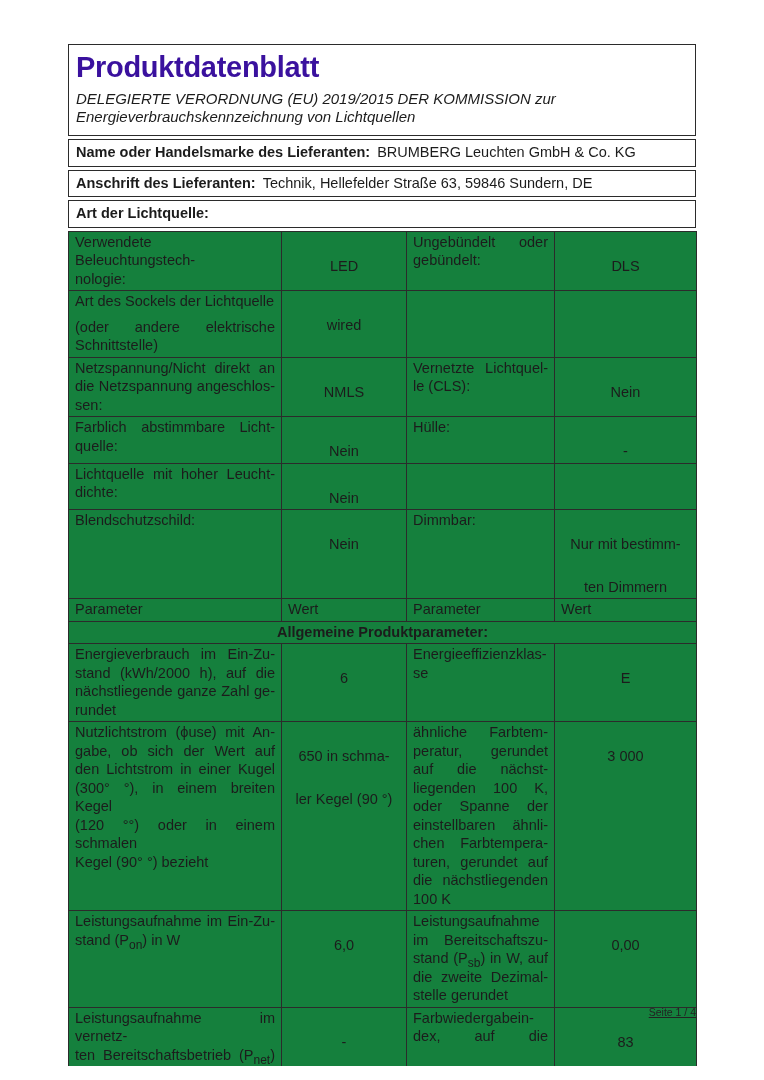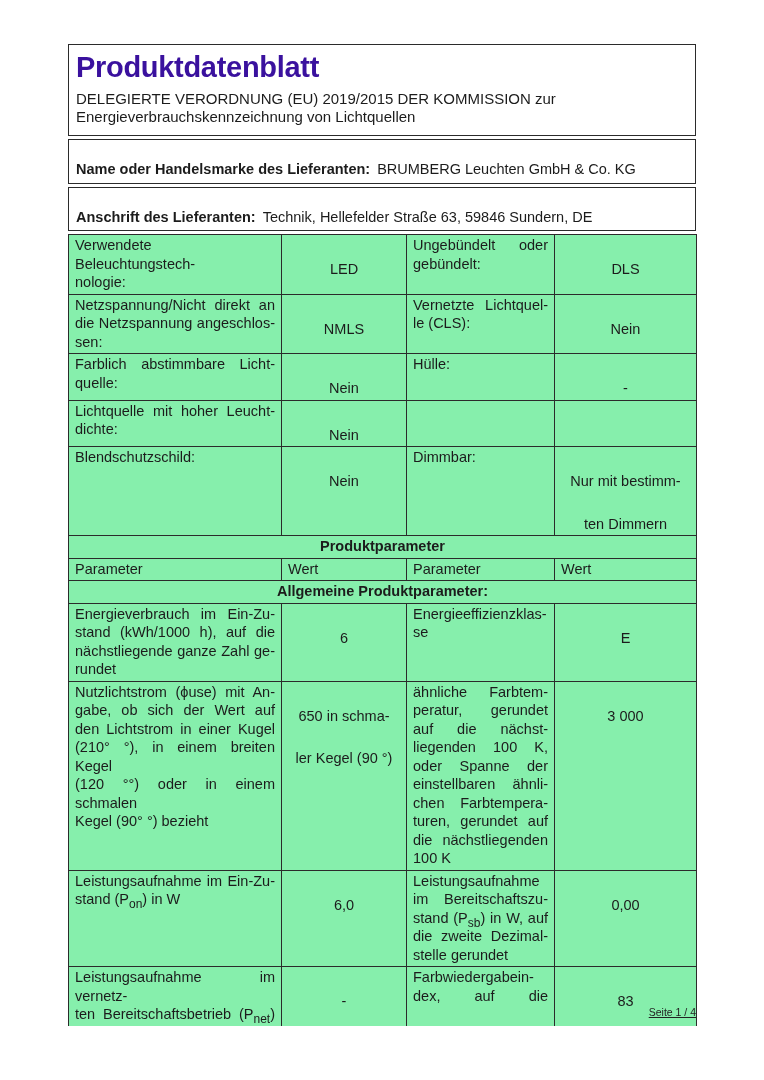--- a/index.html
+++ b/index.html
@@ -35,30 +35,31 @@
     font-weight: bold;
     color: var(--accent, #3a119e);
     letter-spacing: -0.3px;
   }
   .doc-subtitle {
     margin-top: 6px;
     font-size: 15px;
     line-height: 18px;
     white-space: pre-line;
     color: #1c1c1c;
-  }
-  .info-box { padding: 20px 7px 4px 7px; }
+    font-style: italic;
+  }
+  .info-box { padding: 3px 7px 4px 7px; }
   .info-box .lbl { font-weight: bold; }
   .info-box .val { margin-left: 7px; }
 
   table.ptable {
     border-collapse: collapse;
     table-layout: fixed;
     width: 628px;
-    background: #86efac;
+    background: #15803d;
   }
   table.ptable td {
     border: 1.5px solid #2b2b2b;
     padding: 1px 6px 2px 6px;
     vertical-align: top;
     font-size: 14.5px;
     line-height: 18.5px;
     overflow: hidden;
   }
   td.section-cell {
@@ -92,20 +93,21 @@
 
     <div class="box title-box">
       <h1 class="doc-title">Produktdatenblatt</h1>
       <div class="doc-subtitle">DELEGIERTE VERORDNUNG (EU) 2019/2015 DER KOMMISSION zur
 Energieverbrauchskennzeichnung von Lichtquellen</div>
     </div>
 
     <div>
         <div class="box info-box"><span class="lbl">Name oder Handelsmarke des Lieferanten:</span><span class="val">BRUMBERG Leuchten GmbH &amp; Co. KG</span></div>
         <div class="box info-box"><span class="lbl">Anschrift des Lieferanten:</span><span class="val">Technik, Hellefelder Straße 63, 59846 Sundern, DE</span></div>
+        <div class="box info-box"><span class="lbl">Art der Lichtquelle:</span></div>
       </div>
 
     <table class="ptable">
       <colgroup>
           <col style="width: 213px;">
           <col style="width: 125px;">
           <col style="width: 148px;">
           <col style="width: 142px;">
         </colgroup>
       <tbody>
@@ -120,20 +122,33 @@
             <td>
               <div class="ln j">Ungebündelt oder</div>
               <div class="ln l">gebündelt:</div>
             </td>
             <td>
               <div class="ln c">DLS</div>
             </td>
           </tr>
           <tr>
             <td>
+              <div class="ln l">Art des Sockels der Lichtquelle</div>
+              <div class="pgap"></div>
+              <div class="ln j">(oder andere elektrische</div>
+              <div class="ln l">Schnittstelle)</div>
+            </td>
+            <td>
+              <div class="ln c">wired</div>
+            </td>
+            <td></td>
+            <td></td>
+          </tr>
+          <tr>
+            <td>
               <div class="ln j">Netzspannung/Nicht direkt an</div>
               <div class="ln j">die Netzspannung angeschlos-</div>
               <div class="ln l">sen:</div>
             </td>
             <td>
               <div class="ln c">NMLS</div>
             </td>
             <td>
               <div class="ln j">Vernetzte Lichtquel-</div>
               <div class="ln l">le (CLS):</div>
@@ -177,63 +192,60 @@
             </td>
             <td>
               <div class="ln l">Dimmbar:</div>
             </td>
             <td>
               <div class="ln c">Nur mit bestimm-</div>
               <div class="ln c">ten Dimmern</div>
             </td>
           </tr>
           <tr>
-            <td colspan="4" class="section-cell">Produktparameter</td>
-          </tr>
-          <tr>
             <td>
               <div class="ln l">Parameter</div>
             </td>
             <td>
               <div class="ln l">Wert</div>
             </td>
             <td>
               <div class="ln l">Parameter</div>
             </td>
             <td>
               <div class="ln l">Wert</div>
             </td>
           </tr>
           <tr>
             <td colspan="4" class="section-cell">Allgemeine Produktparameter:</td>
           </tr>
           <tr>
             <td>
               <div class="ln j">Energieverbrauch im Ein-Zu-</div>
-              <div class="ln j">stand (kWh/1000 h), auf die</div>
+              <div class="ln j">stand (kWh/2000 h), auf die</div>
               <div class="ln j">nächstliegende ganze Zahl ge-</div>
               <div class="ln l">rundet</div>
             </td>
             <td>
               <div class="ln c">6</div>
             </td>
             <td>
               <div class="ln j">Energieeffizienzklas-</div>
               <div class="ln l">se</div>
             </td>
             <td>
               <div class="ln c">E</div>
             </td>
           </tr>
           <tr>
             <td>
               <div class="ln j">Nutzlichtstrom (ϕuse) mit An-</div>
               <div class="ln j">gabe, ob sich der Wert auf</div>
               <div class="ln j">den Lichtstrom in einer Kugel</div>
-              <div class="ln j">(210° °), in einem breiten Kegel</div>
+              <div class="ln j">(300° °), in einem breiten Kegel</div>
               <div class="ln j">(120 °°) oder in einem schmalen</div>
               <div class="ln l">Kegel (90° °) bezieht</div>
             </td>
             <td>
               <div class="ln c">650 in schma-</div>
               <div class="ln c">ler Kegel (90 °)</div>
             </td>
             <td>
               <div class="ln j">ähnliche Farbtem-</div>
               <div class="ln j">peratur, gerundet</div>

